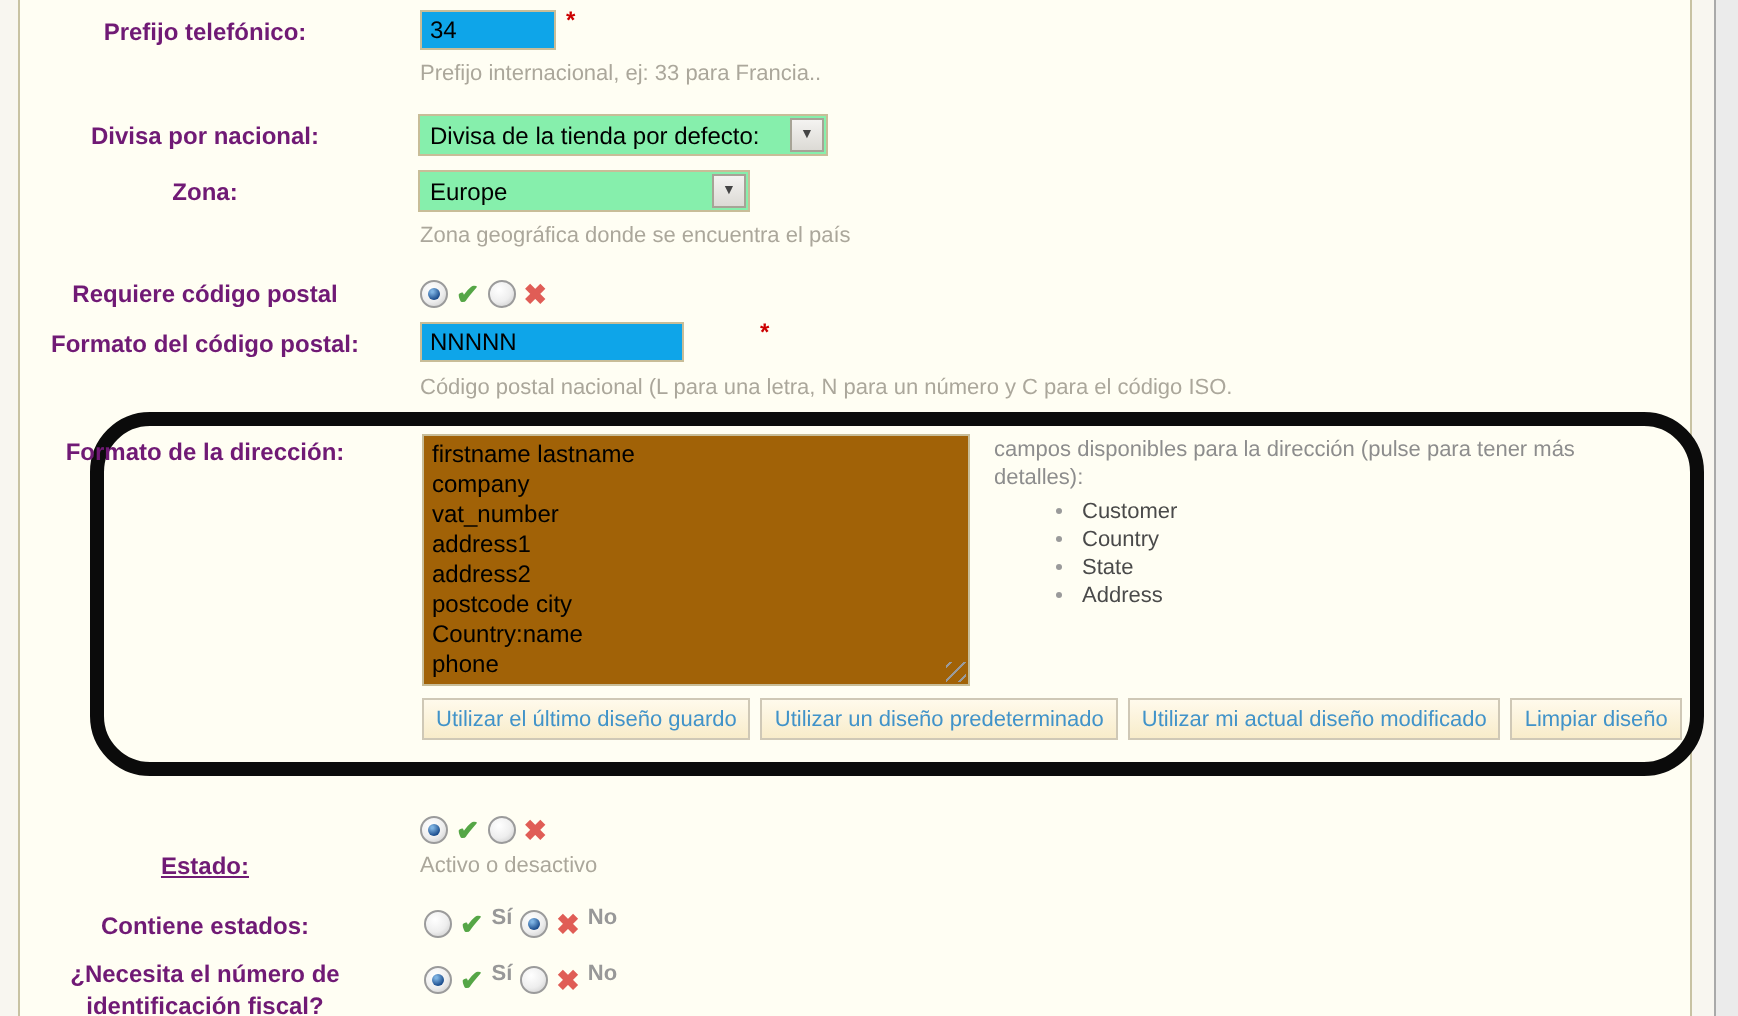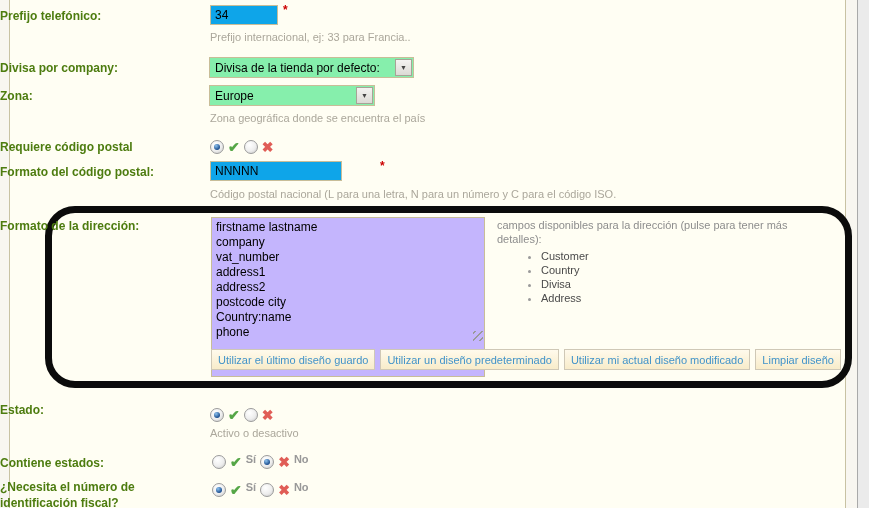--- a/index.html
+++ b/index.html
@@ -9,22 +9,22 @@
     background:#f8f6f0; font-family:"Liberation Sans", sans-serif;
   }
   .fieldset-bg {
     position:absolute; left:9px; top:0; width:837px; height:508px;
     background:#fffef3;
     border-left:1px solid #c8c2a3; border-right:1px solid #c8c2a3;
   }
   .right-gutter { position:absolute; left:857px; top:0; width:12px; height:508px; background:#ebebeb; border-left:1px solid #a9a9a9; }
 
   .lbl {
-    position:absolute; left:0; width:205px; text-align:left;
-    font-size:12px; font-weight:bold; color:#4d7c0f; line-height:15px;
+    position:absolute; left:0; width:205px; text-align:center;
+    font-size:12px; font-weight:bold; color:#701a75; line-height:15px;
   }
   .help { position:absolute; font-size:11px; color:#aba79b; }
   .req { position:absolute; color:#cc0000; font-size:12px; font-weight:bold; }
 
   .txt-input {
     position:absolute; border:1px solid #c8bd98; background:#0ea5e9;
     font-family:"Liberation Sans", sans-serif; font-size:12px; color:#000;
     padding:2px 4px; height:20px;
   }
 
@@ -49,22 +49,22 @@
   }
   .radio.on::after {
     content:""; position:absolute; left:3px; top:3px; width:6px; height:6px; border-radius:50%;
     background:radial-gradient(circle at 35% 30%, #7db2e2 10%, #1d4f8f 70%);
   }
   .ico-ok { color:#55a646; font-weight:bold; font-size:14px; line-height:14px; }
   .ico-no { color:#e05d56; font-weight:bold; font-size:14px; line-height:14px; }
   .yn { font-size:11px; font-weight:bold; color:#989898; position:relative; top:-3px; }
 
   .addr-textarea {
-    position:absolute; left:211px; top:217px; width:274px; height:160px;
-    border:1px solid #c8bd98; background:#c4b5fd; resize:none;
+    position:absolute; left:211px; top:217px; width:274px; height:126px;
+    border:1px solid #c8bd98; background:#a16207; resize:none;
     font-family:"Liberation Sans", sans-serif; font-size:12px; line-height:15px;
     padding:2px 4px; color:#000; overflow:hidden;
   }
   .resize-handle {
     position:absolute; left:473px; top:331px; width:10px; height:10px;
     background:repeating-linear-gradient(-45deg, transparent 0 2px, #9a9a9a 2px 3px, transparent 3px 5px);
   }
   .addr-note { position:absolute; left:497px; top:218px; width:330px; font-size:11px; color:#8d8d8d; line-height:14px; }
   .addr-fields { position:absolute; left:541px; top:250px; font-size:11px; color:#4a4a4a; list-style:disc outside; }
   .addr-fields li { margin-bottom:1px; color:#4a4a4a; line-height:13px; }
@@ -87,21 +87,21 @@
 
 <div class="page">
   <div class="fieldset-bg"></div>
   <div class="right-gutter"></div>
 
   <div class="lbl" style="top:9px;">Prefijo telefónico:</div>
   <input class="txt-input" style="left: 210px; top: 5px; width: 68px;" value="34">
   <span class="req" style="left:283px; top:3px;">*</span>
   <div class="help" style="left:210px; top:31px;text-align:right;">Prefijo internacional, ej: 33 para Francia..</div>
 
-  <div class="lbl" style="top:61px;">Divisa por company:</div>
+  <div class="lbl" style="top:61px;">Divisa por nacional:</div>
   <div class="sel" style="left:209px; top:57px; width:205px;">
     <span class="sel-text">Divisa de la tienda por defecto:</span>
     <span class="arrow-btn">▼</span>
   </div>
 
   <div class="lbl" style="top:89px;">Zona:</div>
   <div class="sel" style="left:209px; top:85px; width:166px;">
     <span class="sel-text">Europe</span>
     <span class="arrow-btn">▼</span>
   </div>
@@ -130,32 +130,32 @@
 address2
 postcode city
 Country:name
 phone</textarea>
   <div class="resize-handle"></div>
 
   <div class="addr-note">campos disponibles para la dirección (pulse para tener más detalles):</div>
   <ul class="addr-fields">
     <li>Customer</li>
     <li>Country</li>
-    <li>Divisa</li>
+    <li>State</li>
     <li>Address</li>
   </ul>
 
   <div class="btn-row">
     <button class="btn">Utilizar el último diseño guardo</button>
     <button class="btn">Utilizar un diseño predeterminado</button>
     <button class="btn">Utilizar mi actual diseño modificado</button>
     <button class="btn">Limpiar diseño</button>
   </div>
 
-  <div class="lbl" style="top:403px;">Estado:</div>
+  <div class="lbl" style="top:426px;text-decoration:underline;">Estado:</div>
   <div class="radio-row" style="left:210px; top:407px;">
     <span class="radio on"></span>
     <span class="ico-ok">✔</span>
     <span class="radio"></span>
     <span class="ico-no">✖</span>
   </div>
   <div class="help" style="left:210px; top:427px;">Activo o desactivo</div>
 
   <div class="lbl" style="top:456px;">Contiene estados:</div>
   <div class="radio-row" style="left:212px; top:454px;">

